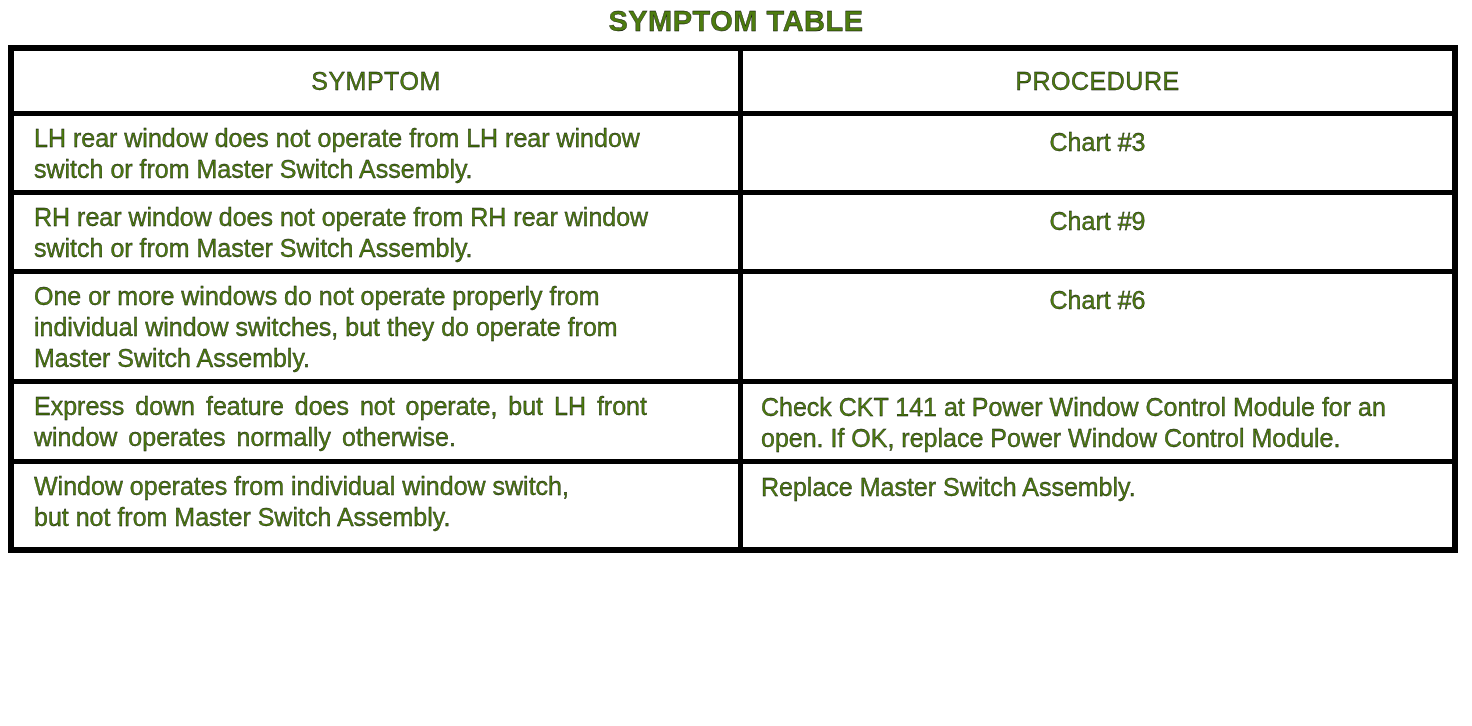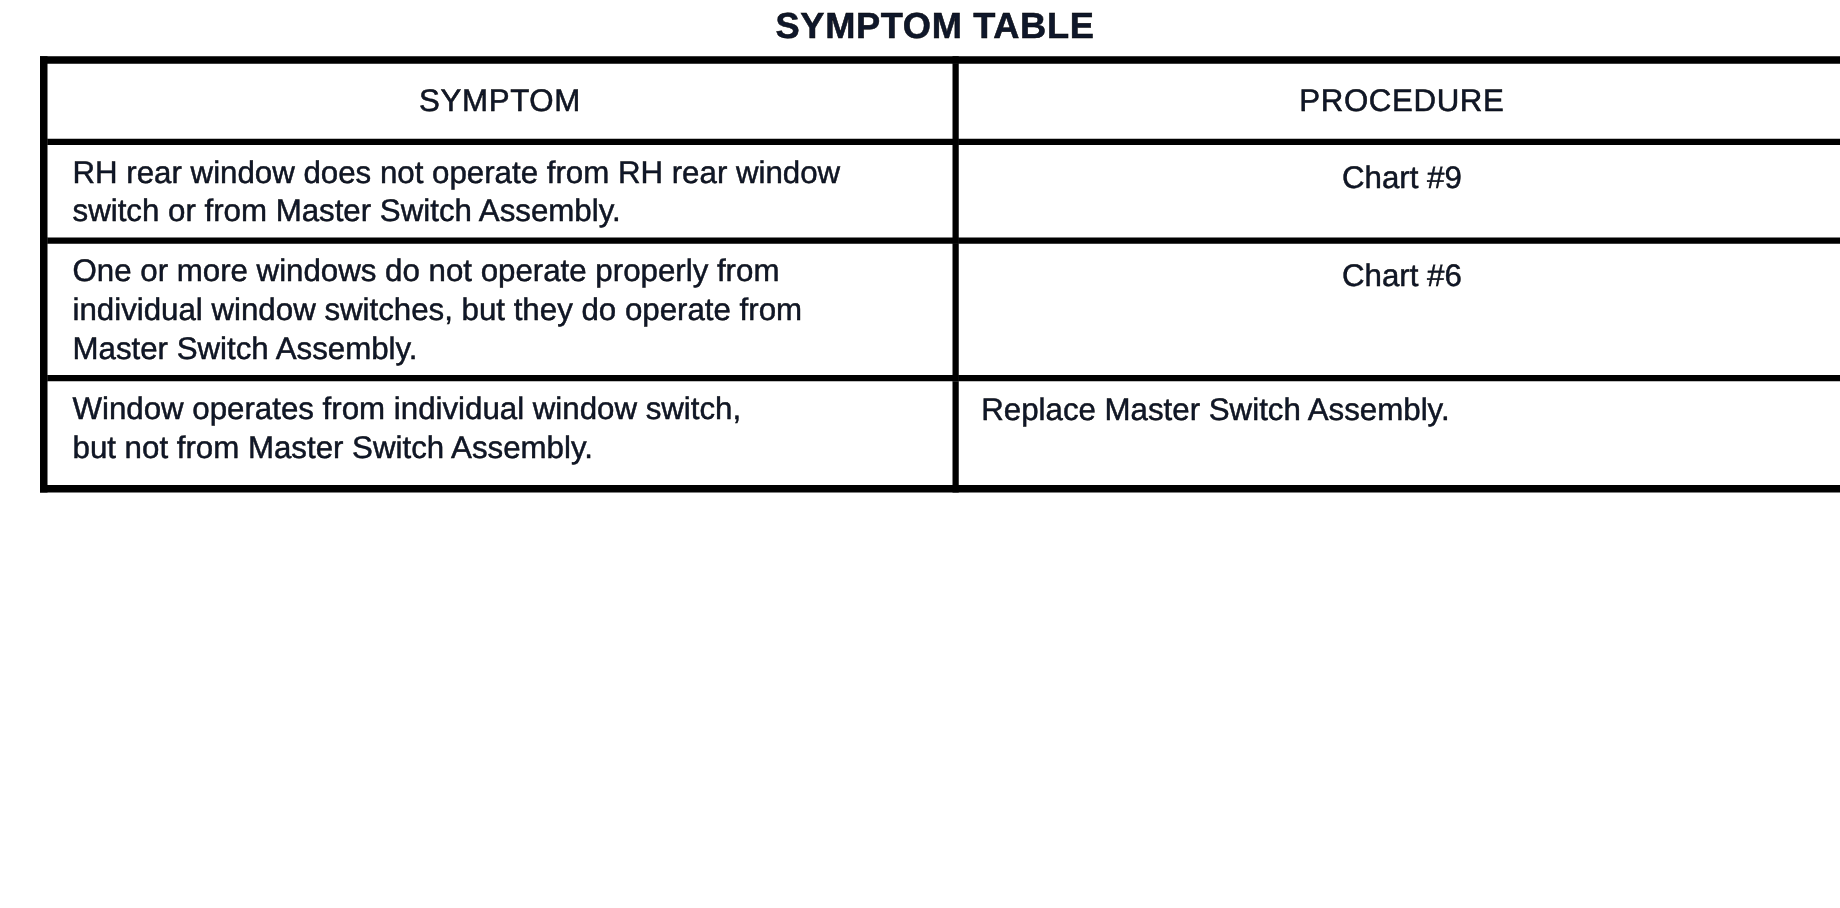--- a/index.html
+++ b/index.html
@@ -3,23 +3,22 @@
 <meta charset="utf-8">
 <style>
   html, body { margin: 0; padding: 0; background: #ffffff; }
   .page {
     width: 1472px;
     height: 726px;
     box-sizing: border-box;
     padding-top: 3px;
     background: #ffffff;
     font-family: "Liberation Sans", sans-serif;
-    color: #0f172a;
+    color: #4d7c0f;
     overflow: hidden;
-    padding-left: 24px;
   }
   .title {
     text-align: center;
     font-weight: 700;
     font-size: 29px;
     letter-spacing: 0.5px;
     margin: 2px 0 7px 0;
     -webkit-text-stroke: 0.4px #000;
   }
   table.symptom-table {
@@ -63,29 +62,40 @@
 
   <table class="symptom-table">
     <thead>
       <tr>
         <th class="col-sym">SYMPTOM</th>
         <th class="col-proc">PROCEDURE</th>
       </tr>
     </thead>
     <tbody>
       <tr>
+        <td class="sym">LH rear window does not operate from LH rear window
+switch or from Master Switch Assembly.</td>
+        <td class="proc-center">Chart #3</td>
+      </tr>
+      <tr>
         <td class="sym">RH rear window does not operate from RH rear window
 switch or from Master Switch Assembly.</td>
         <td class="proc-center">Chart #9</td>
       </tr>
       <tr>
         <td class="sym">One or more windows do not operate properly from
 individual window switches, but they do operate from
 Master Switch Assembly.</td>
         <td class="proc-center">Chart #6</td>
+      </tr>
+      <tr>
+        <td class="sym ws-slight">Express down feature does not operate, but LH front
+window operates normally otherwise.</td>
+        <td class="proc-left">Check CKT 141 at Power Window Control Module for an
+open. If OK, replace Power Window Control Module.</td>
       </tr>
       <tr class="row-last">
         <td class="sym">Window operates from individual window switch,
 but not from Master Switch Assembly.</td>
         <td class="proc-left">Replace Master Switch Assembly.</td>
       </tr>
     </tbody>
   </table>
 </div>
 

